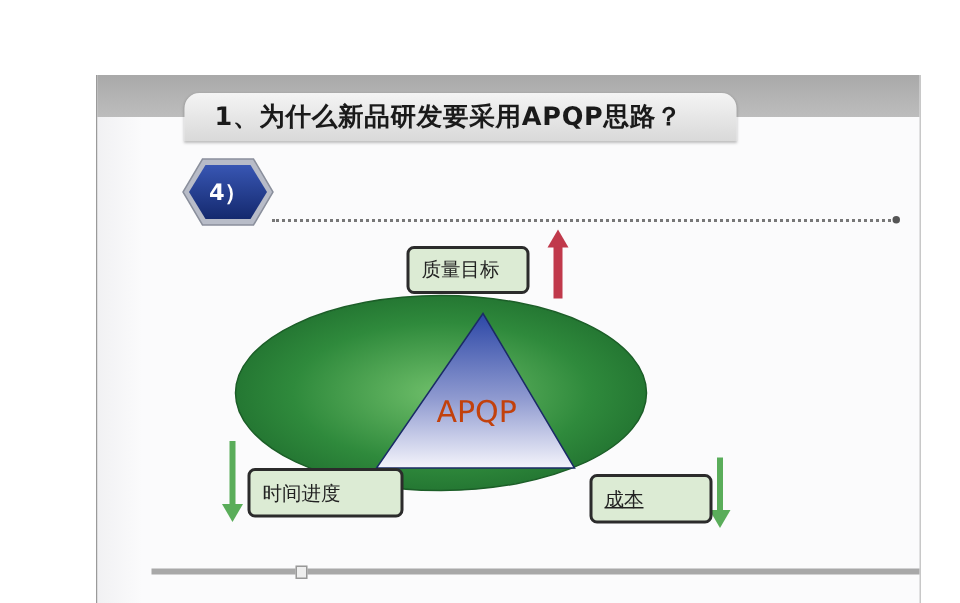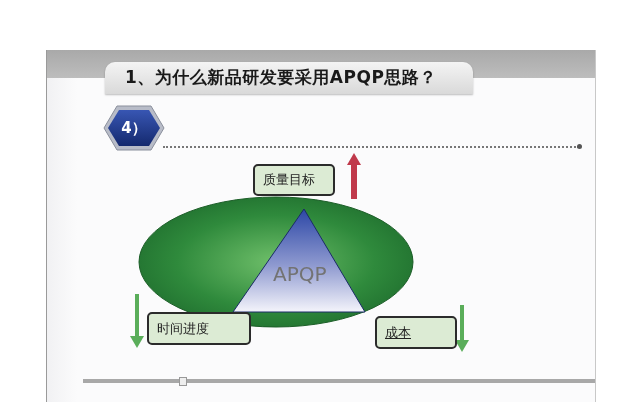--- a/index.html
+++ b/index.html
@@ -1,17 +1,17 @@
 <!DOCTYPE html>
 <html><head>
 <meta charset="utf-8">
 <style>
   html,body{margin:0;padding:0;}
   body{width:640px;height:402px;background:#ffffff;position:relative;overflow:hidden;font-family:"DejaVu Sans","Liberation Sans",sans-serif;}
-  .slide{position:absolute;left:46px;top:50px;width:548px;height:352px;background:#fbfbfc;border-left:1px solid #9a9a9a;border-right:1px solid #c8c8c8;}
+  .slide{position:absolute;left:64px;top:50px;width:548px;height:352px;background:#fbfbfc;border-left:1px solid #9a9a9a;border-right:1px solid #c8c8c8;}
   .topbar{position:absolute;left:0;top:0;width:548px;height:28px;background:linear-gradient(#a9a9a9,#bdbdbd);}
   .title-tab{position:absolute;left:58px;top:12px;width:368px;height:32px;background:linear-gradient(#f4f4f4,#d9d9d9);border-radius:10px 10px 0 0;box-shadow:0 1px 2px rgba(0,0,0,.25);}
   .title-text{position:absolute;left:78px;top:16px;font-size:17px;font-weight:bold;color:#1a1a1a;letter-spacing:0.5px;white-space:nowrap;}
   .hex{position:absolute;left:56px;top:55px;width:62px;height:46px;}
   .hex-label{position:absolute;left:56px;top:55px;width:62px;height:46px;line-height:46px;text-align:center;color:#fff;font-weight:bold;font-size:15px;}
   .subtitle{position:absolute;left:124px;top:62px;font-size:19px;color:#111;white-space:nowrap;}
   .dotline{position:absolute;left:116px;top:96px;width:416px;border-top:2px dotted #777;}
   .dotend{position:absolute;left:530px;top:94px;width:5px;height:5px;border-radius:50%;background:#555;}
   .diagram{position:absolute;left:0;top:0;width:548px;height:352px;}
   .box{position:absolute;background:#dcebd4;border:2px solid #2b2b2b;border-radius:5px;font-size:13px;color:#222;box-sizing:border-box;padding-left:8px;display:flex;align-items:center;}
@@ -68,21 +68,21 @@
       <rect x="88" y="244" width="4" height="46" fill="#5aad5a"></rect>
       <polygon points="83,286 90,298 97,286" fill="#5aad5a"></polygon>
     </g>
 
     <g>
       <rect x="413" y="255" width="4" height="40" fill="#5aad5a"></rect>
       <polygon points="408,290 415,302 422,290" fill="#5aad5a"></polygon>
     </g>
   </svg>
 
-  <div style="position:absolute;left:226px;top:212px;font-size:20px;color:#737373;">APQP</div>
+  <div style="position:absolute;left:226px;top:212px;font-size:20px;color:#c2410c;">APQP</div>
 
   <div class="box" style="left:206px;top:114px;width:82px;height:32px;">
     <span>质量目标</span>
   </div>
   <div class="box" style="left:100px;top:262px;width:104px;height:33px;">
     <span>时间进度</span>
   </div>
   <div class="box" style="left:328px;top:266px;width:82px;height:33px;text-decoration:underline;">
     <span>成本</span>
   </div>

